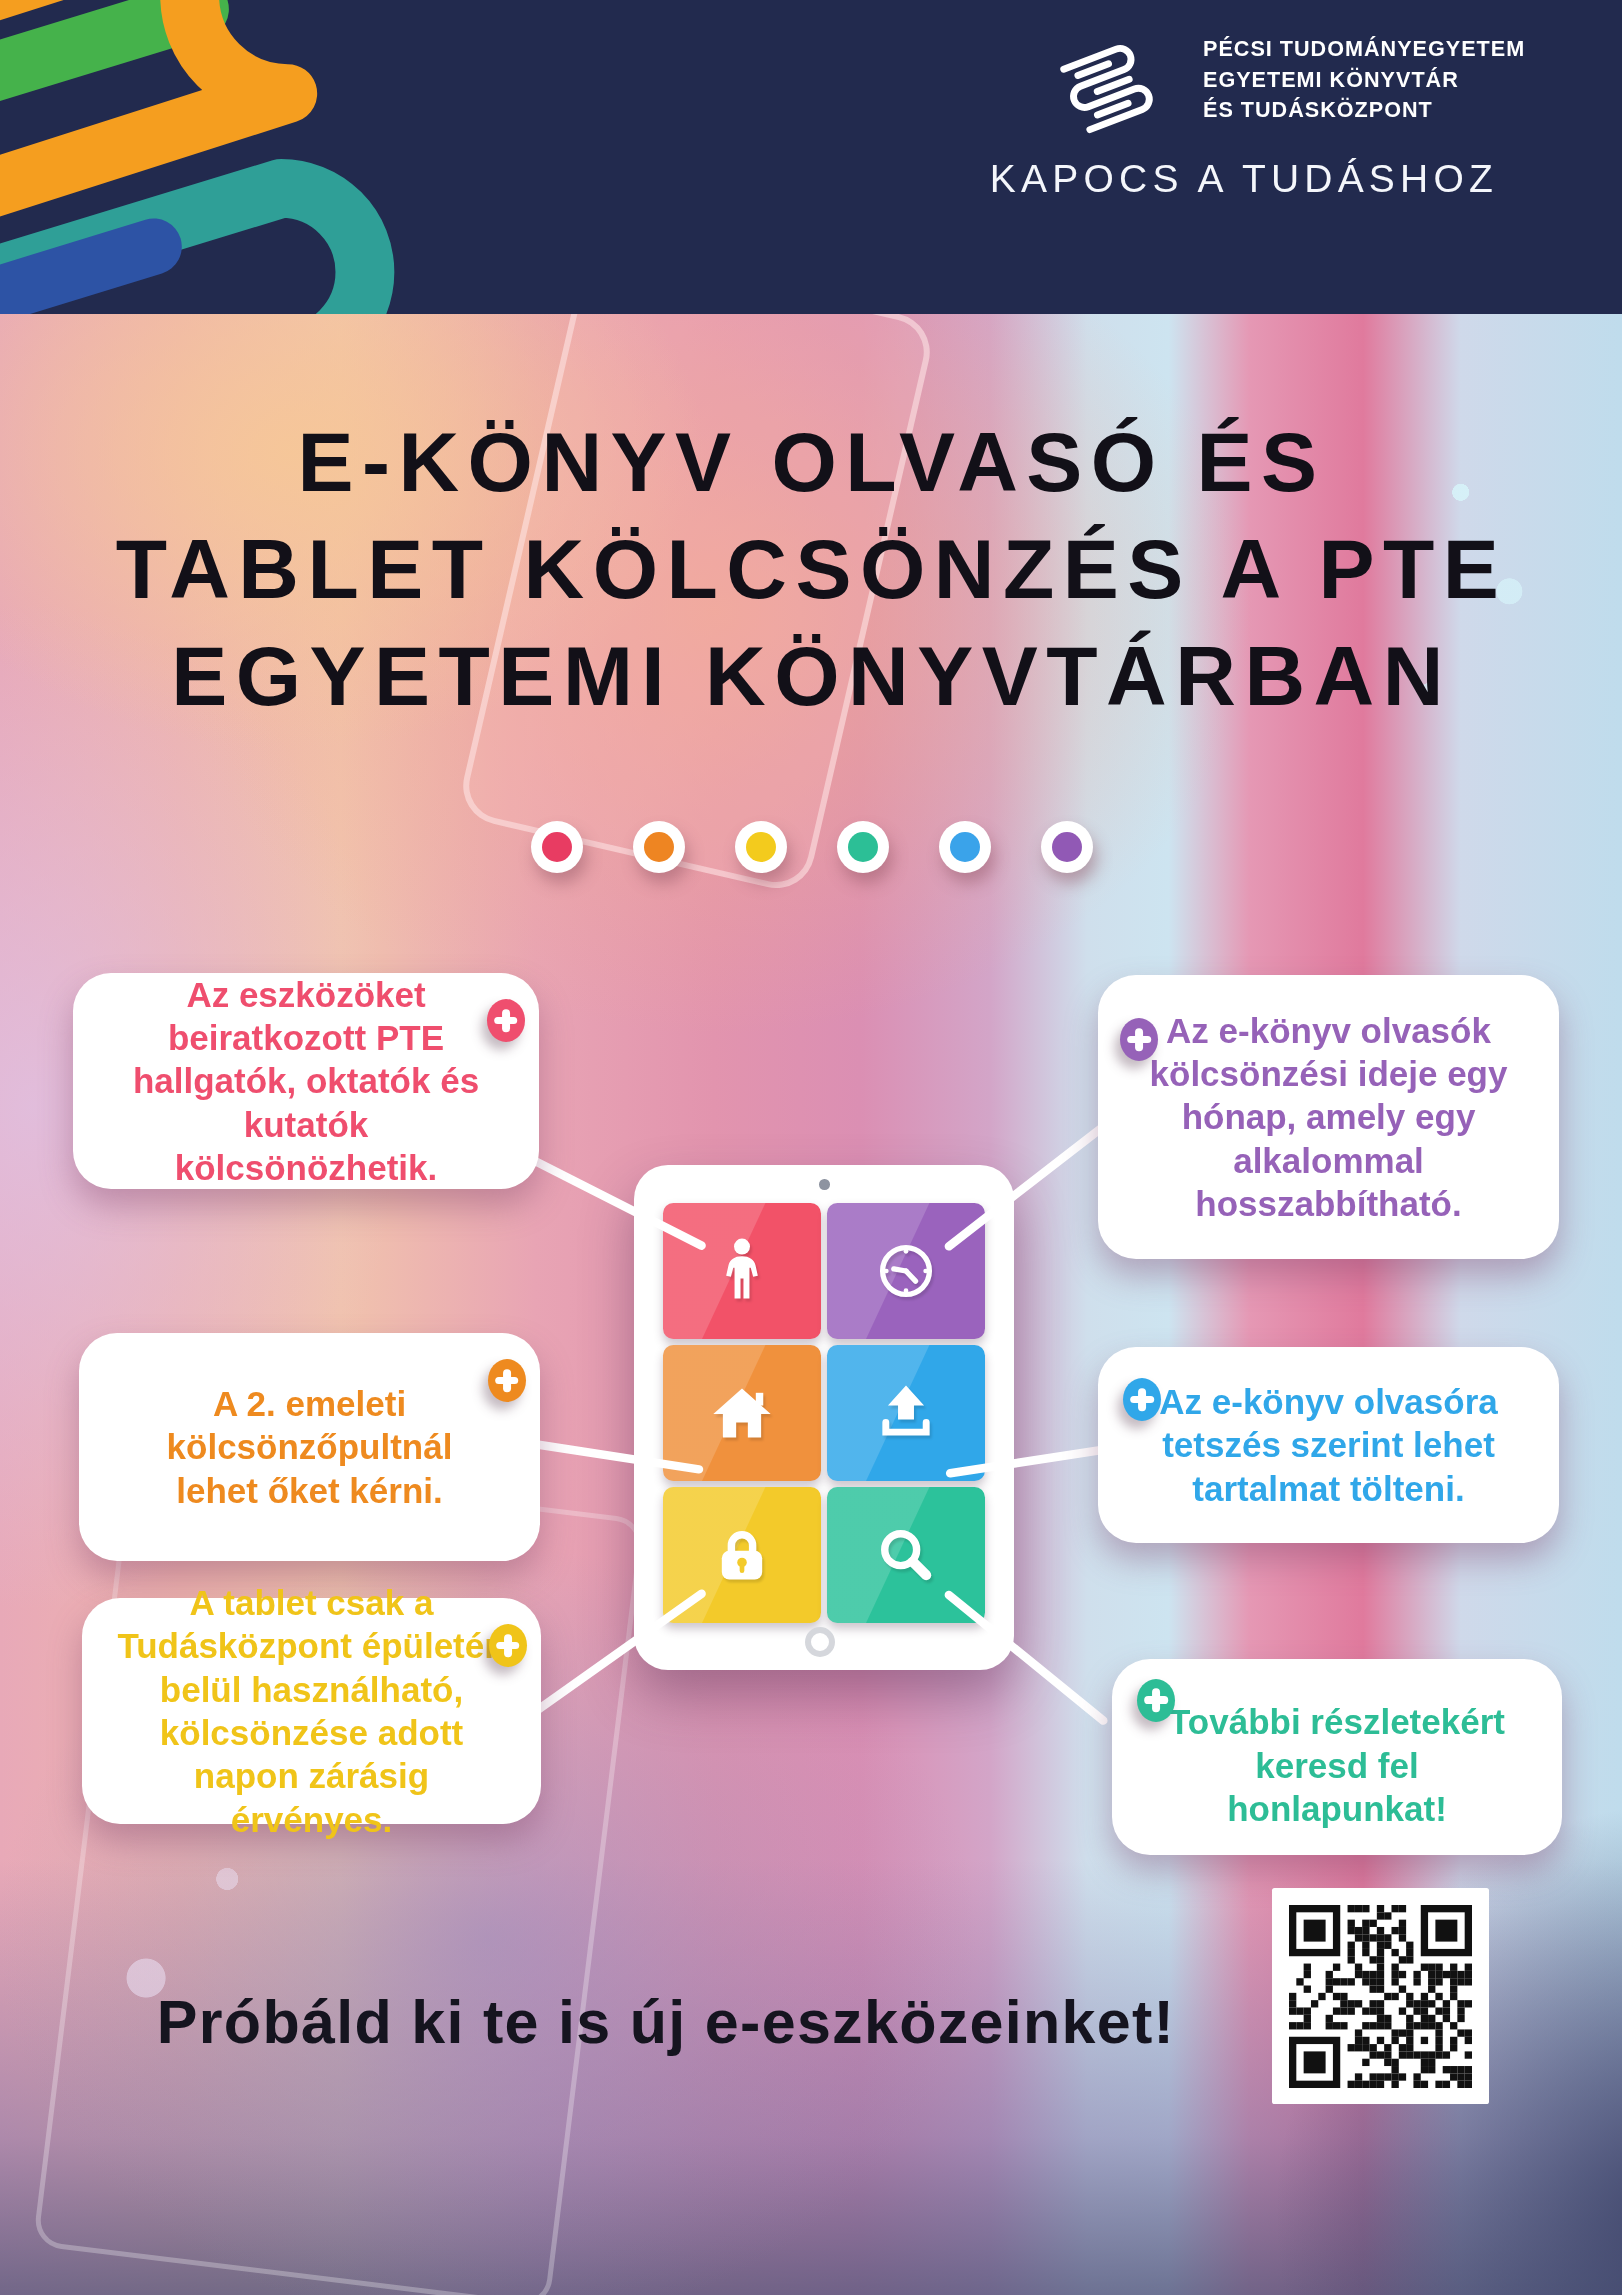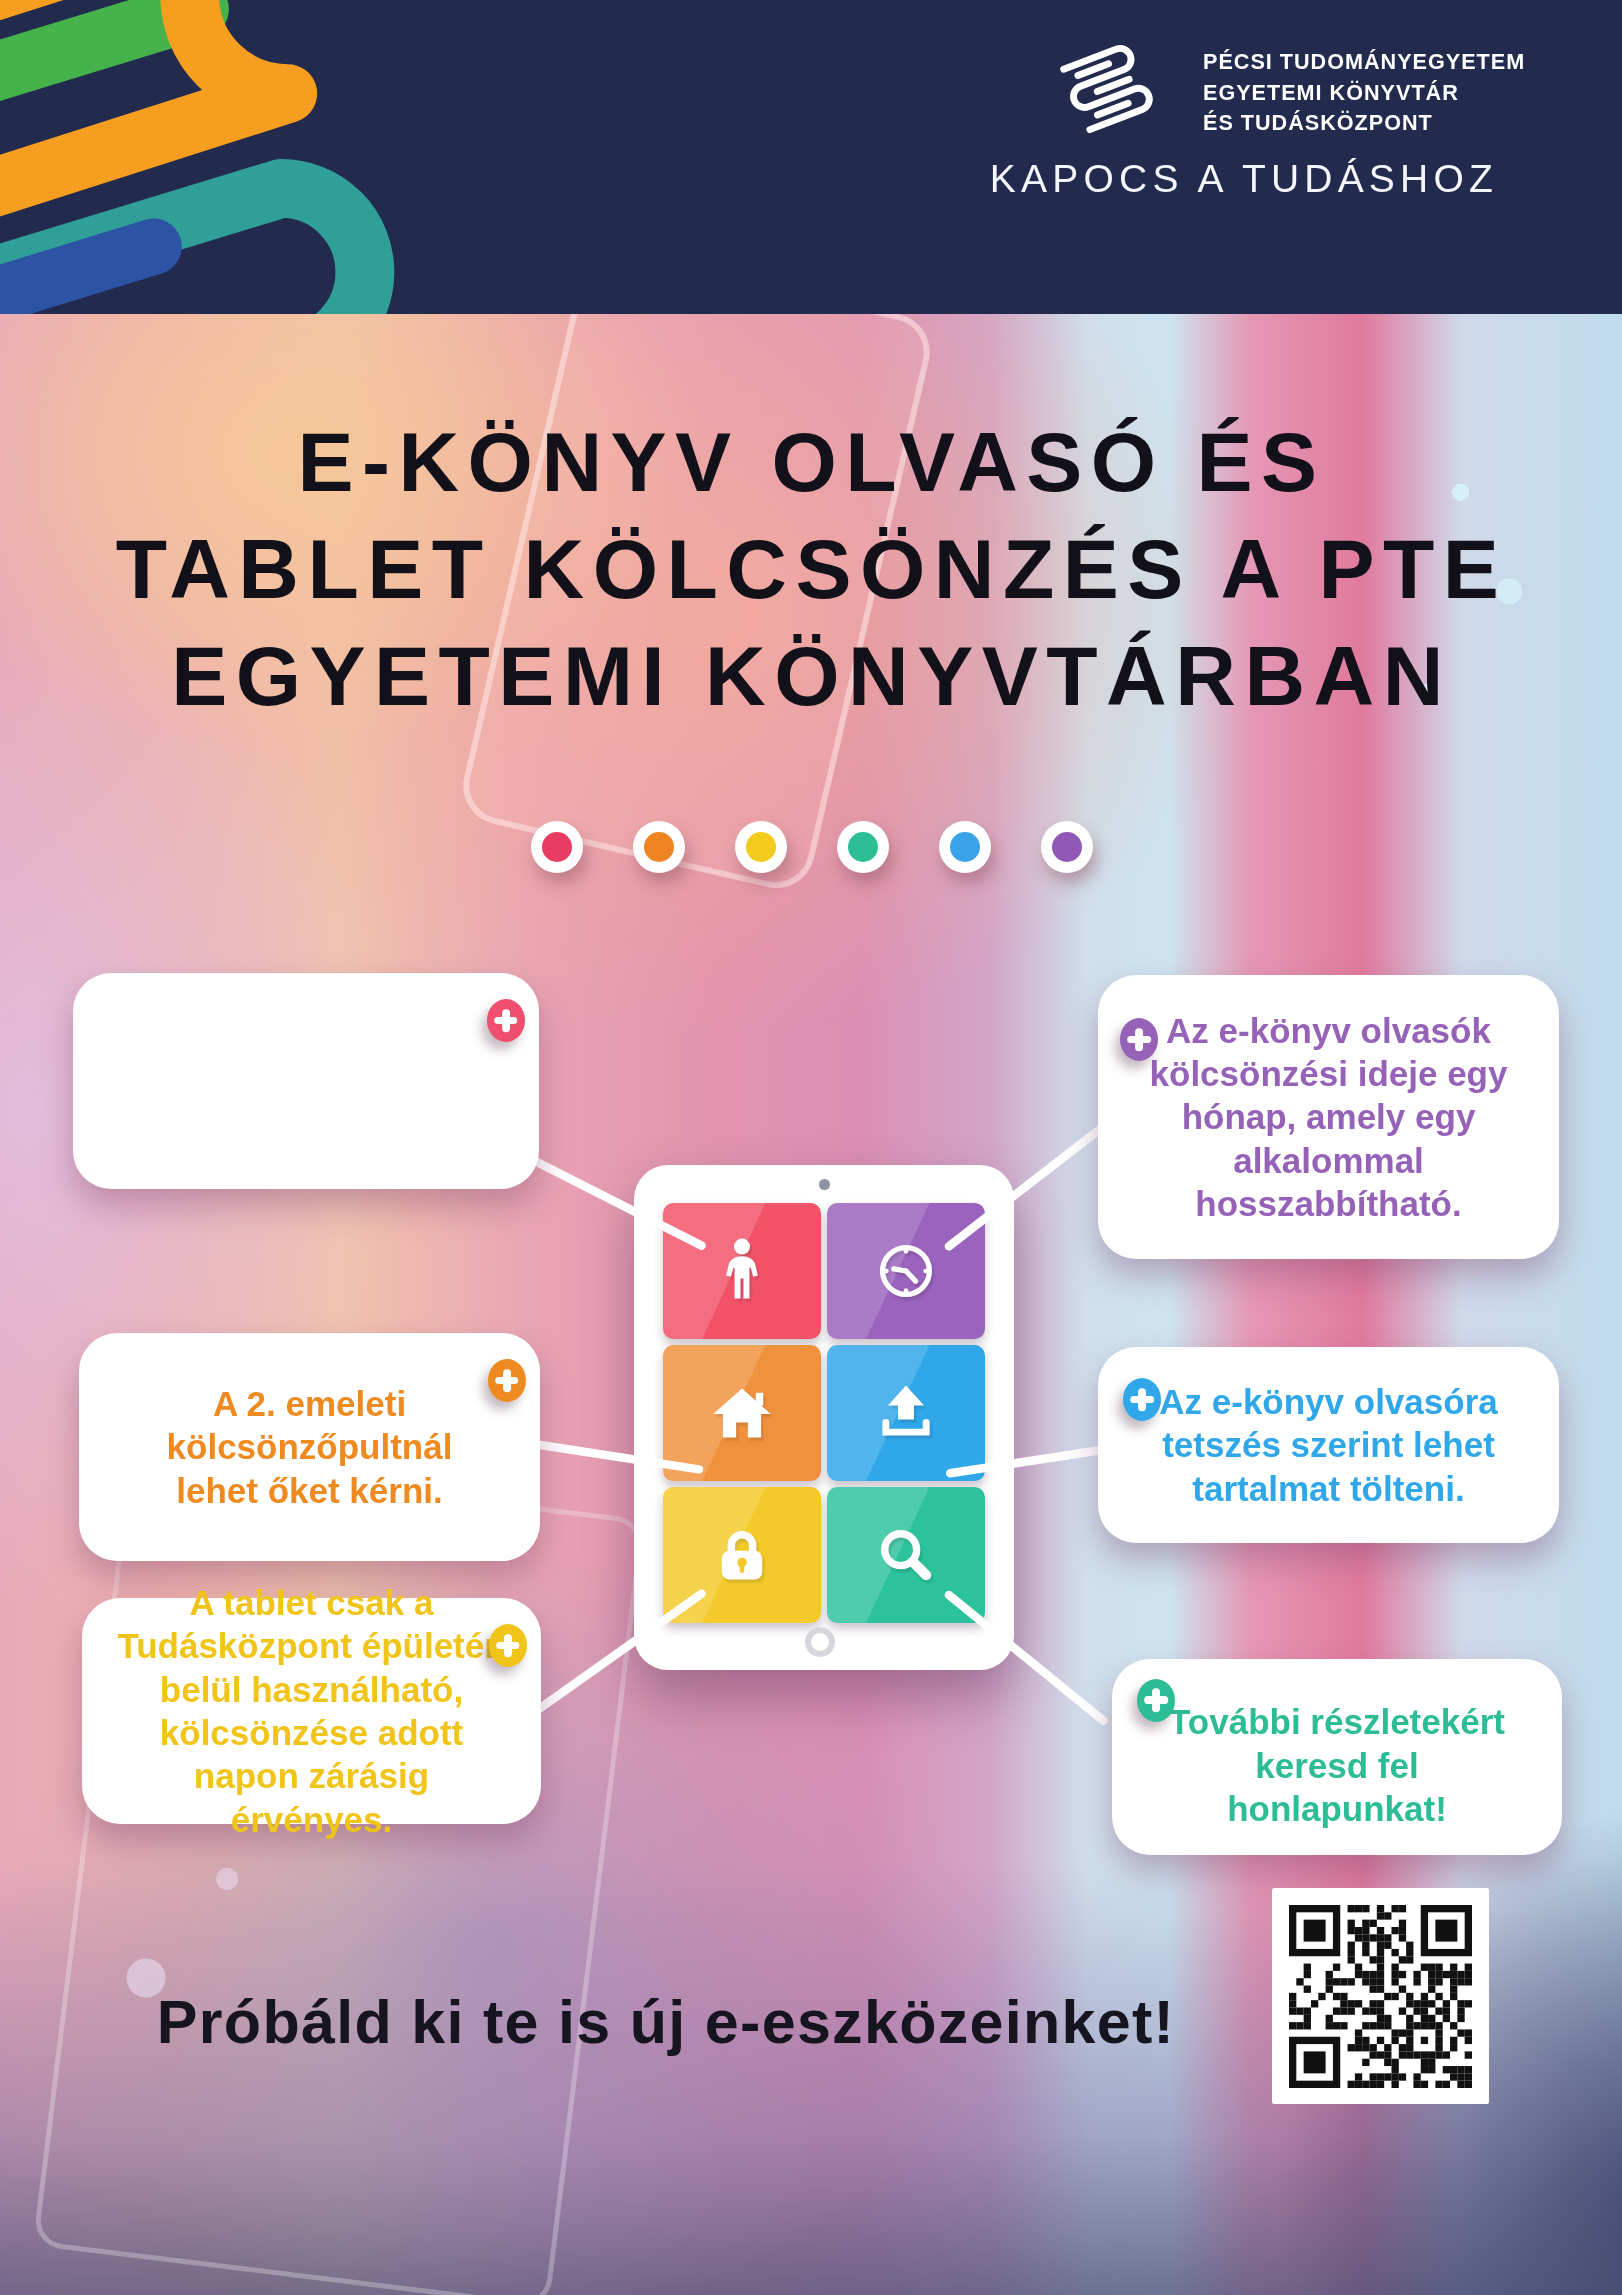--- a/index.html
+++ b/index.html
@@ -2,21 +2,21 @@
 <html style="font-size:10.5px"><head>
 <meta charset="utf-8">
 <style>
   html,body{margin:0;padding:0;background:#555;}
   .poster{position:relative;width:1623px;height:2295px;overflow:hidden;
           font-family:"Liberation Sans",sans-serif;background:#e9aec0;}
 
   
   .hdr{position:absolute;left:0;top:0;width:1623px;height:314px;background:#222a4e;overflow:hidden;z-index:5;}
   .hdr-deco{position:absolute;left:0;top:0;}
-  .brand{position:absolute;left:1040px;top:34px;display:flex;align-items:flex-end;gap:26px;}
+  .brand{position:absolute;left:1040px;top:34px;display:flex;align-items:flex-start;gap:26px;}
   .pte-logo{width:137px;height:105px;}
   .brand-lines{color:#fff;font-size:21.6px;font-weight:bold;letter-spacing:1px;line-height:1.42;}
   .tagline{position:absolute;top:157px;left:968px;width:530px;text-align:right;color:#f4f6fb;
            font-size:39px;letter-spacing:5.2px;font-weight:normal;}
 
   
   .photo{position:absolute;left:0;top:314px;width:1623px;height:1981px;overflow:hidden;
     background:
       radial-gradient(17px 17px at 90% 9%,  rgba(215,244,250,.85) 49%,transparent 51%),
       radial-gradient(26px 26px at 93% 14%, rgba(215,244,250,.7) 49%,transparent 51%),
@@ -191,20 +191,21 @@
         <line x1="1686" y1="1736" x2="1452" y2="1772"></line>
         <line x1="818" y1="2136" x2="1072" y2="1956"></line>
         <line x1="1686" y1="2150" x2="1450" y2="1958"></line>
       </g>
     </svg>
 
     <div class="callout co-left co-pink" style="color: rgb(239, 78, 110);">
       <span class="badge" style="background: rgb(239, 78, 110);">
           <i></i>
         </span>
+      <p>Az eszközöket beiratkozott PTE hallgatók, oktatók és kutatók kölcsönözhetik.</p>
     </div>
     <div class="callout co-left co-orange" style="color: rgb(238, 138, 31);">
       <span class="badge" style="background: rgb(238, 138, 31);">
           <i></i>
         </span>
       <p>A 2. emeleti kölcsönzőpultnál lehet őket kérni.</p>
     </div>
     <div class="callout co-left co-yellow" style="color: rgb(240, 196, 25);">
       <span class="badge" style="background: rgb(240, 196, 25);">
           <i></i>

